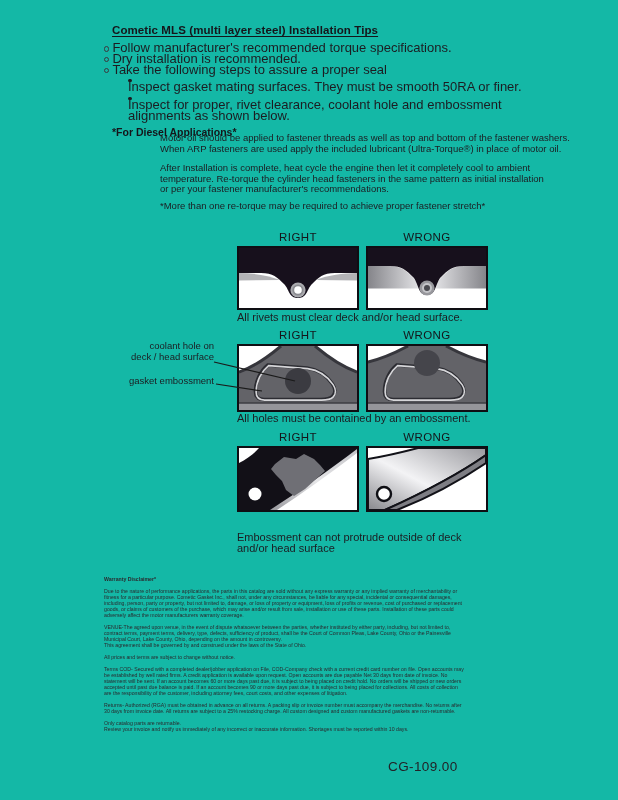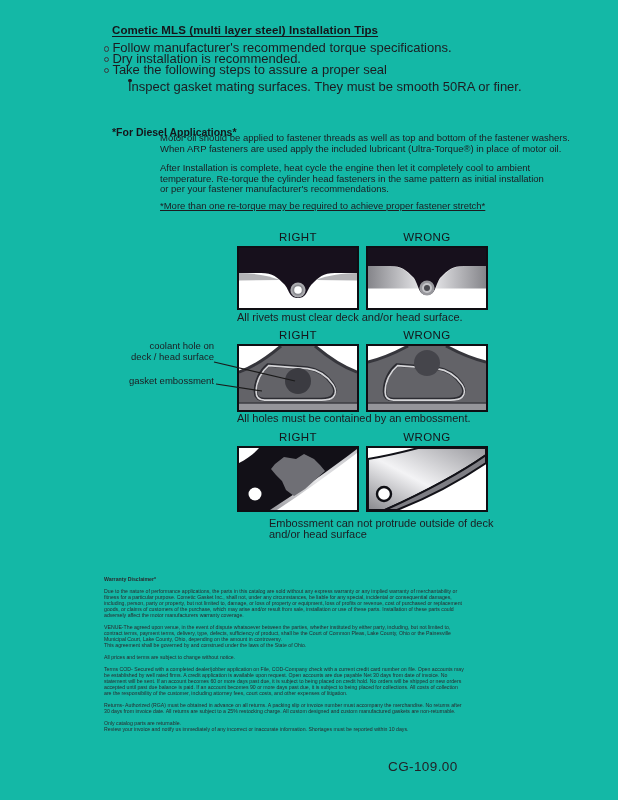--- a/index.html
+++ b/index.html
@@ -54,29 +54,33 @@
       <span>Dry installation is recommended.</span>
     </div>
     <div class="tip">
       <span class="o-marker"></span>
       <span>Take the following steps to assure a proper seal</span>
     </div>
     <div class="tip sub">
       <span class="f-marker"></span>
       <span>Inspect gasket mating surfaces.  They must be smooth 50RA or finer.</span>
     </div>
+    <div class="tip sub">
+      <span class="f-marker"></span>
+      <span>Inspect for proper, rivet clearance, coolant hole and embossment alignments as shown below.</span>
+    </div>
   </div>
 
   <div class="abs diesel-h">*For Diesel Applications*</div>
   <div class="abs diesel-p pre" style="top:133px;">Motor oil should be applied to fastener threads as well as top and bottom of the fastener washers.
 When ARP fasteners are used apply the included lubricant (Ultra-Torque®) in place of motor oil.</div>
   <div class="abs diesel-p pre" style="top:163px;">After Installation is complete, heat cycle the engine then let it completely cool to ambient
 temperature. Re-torque the cylinder head fasteners in the same pattern as initial installation
 or per your fastener manufacturer's recommendations.</div>
-  <div class="abs diesel-p" style="top:201px;text-decoration:underline;">*More than one re-torque may be required to achieve proper fastener stretch*</div>
+  <div class="abs diesel-p" style="top:201px;">*More than one re-torque may be required to achieve proper fastener stretch*</div>
 
   <div class="abs rw-label" style="left:237px;top:231px;">RIGHT</div>
   <div class="abs rw-label" style="left:366px;top:231px;">WRONG</div>
 
   <div class="abs dbox" style="left:237px;top:246px;">
     <svg width="118" height="60" viewBox="0 0 118 60">
       <rect width="118" height="60" fill="#ffffff"></rect>
       <path d="M0,25 C14,25.2 29,27 41,32 L0,32.5 Z" fill="#b3b3b6"></path>
       <path d="M118,25 C104,25.2 89,27 77,32 L118,32.5 Z" fill="#b3b3b6"></path>
       <path d="M0,0 H118 V25 H96 C84,25 79.5,29.5 73,36 C67.5,41.5 68.5,50 59,50 C49.5,50 50.5,41.5 45,36 C38.5,29.5 34,25 22,25 H0 Z" fill="#17101c"></path>
@@ -183,21 +187,21 @@
             <stop offset="1" stop-color="#9a9a9f"></stop>
         </linearGradient>
       </defs>
       <rect width="118" height="62" fill="#ffffff"></rect>
       <path d="M0,11 C18,8 35,4 50,0 H118 V7 C88,28 50,47 17,62 L0,62 Z" fill="url(#d3wband)" stroke="#121218" stroke-width="2"></path>
       <path d="M17,62 C50,47 88,28 118,7 L118,15 C90,34 57,51 29,62 Z" fill="#7e7e84" stroke="#121218" stroke-width="2"></path>
       <circle cx="16" cy="46" r="7" fill="#ffffff" stroke="#0f0f14" stroke-width="2.4"></circle>
     </svg>
   </div>
 
-  <div class="abs caption pre" style="left:237px;top:518px;margin-left:32px;">Embossment can not protrude outside of deck
+  <div class="abs caption pre" style="left:237px;top:532px;">Embossment can not protrude outside of deck
 and/or head surface</div>
 
   <div class="abs legal">
     <div class="lh">Warranty Disclaimer*</div>
     <p class="pre">Due to the nature of performance applications, the parts in this catalog are sold without any express warranty or any implied warranty of merchantability or
 fitness for a particular purpose.  Cometic Gasket Inc., shall not, under any circumstances, be liable for any special, incidental or consequential damages,
 including, person, party or property, but not limited to, damage, or loss of property or equipment, loss of profits or revenue, cost of purchased or replacement
 goods, or claims of customers of the purchase, which may arise and/or result from sale, installation or use of these parts.  Installation of these parts could
 adversely affect the motor manufacturers warranty coverage.</p>
     <p class="pre">VENUE-The agreed upon venue, in the event of dispute whatsoever between the parties, whether instituted by either party, including, but not limited to,

